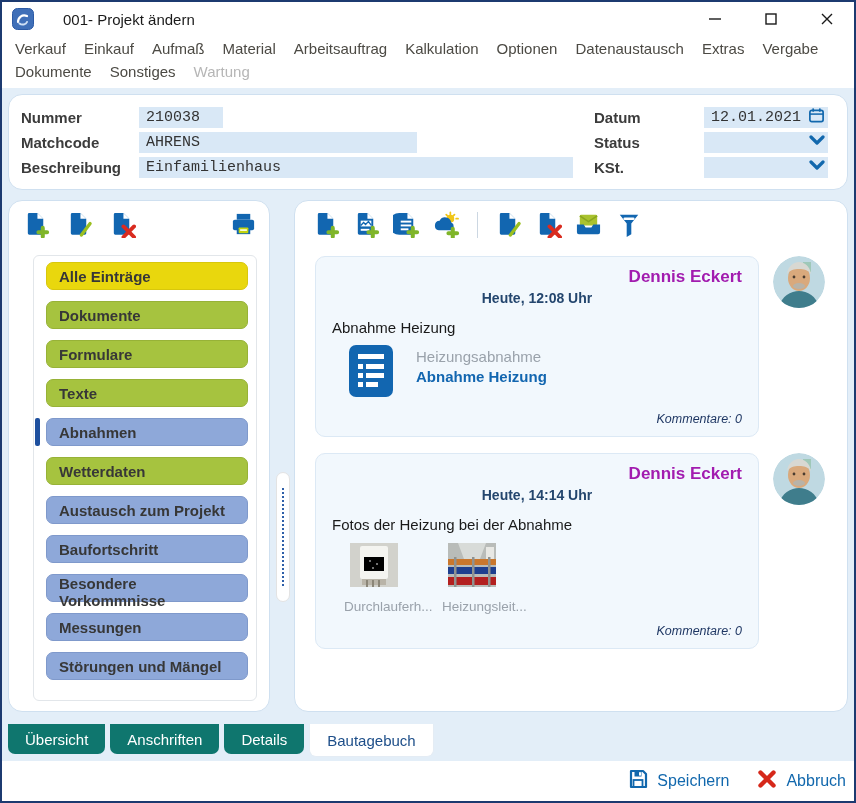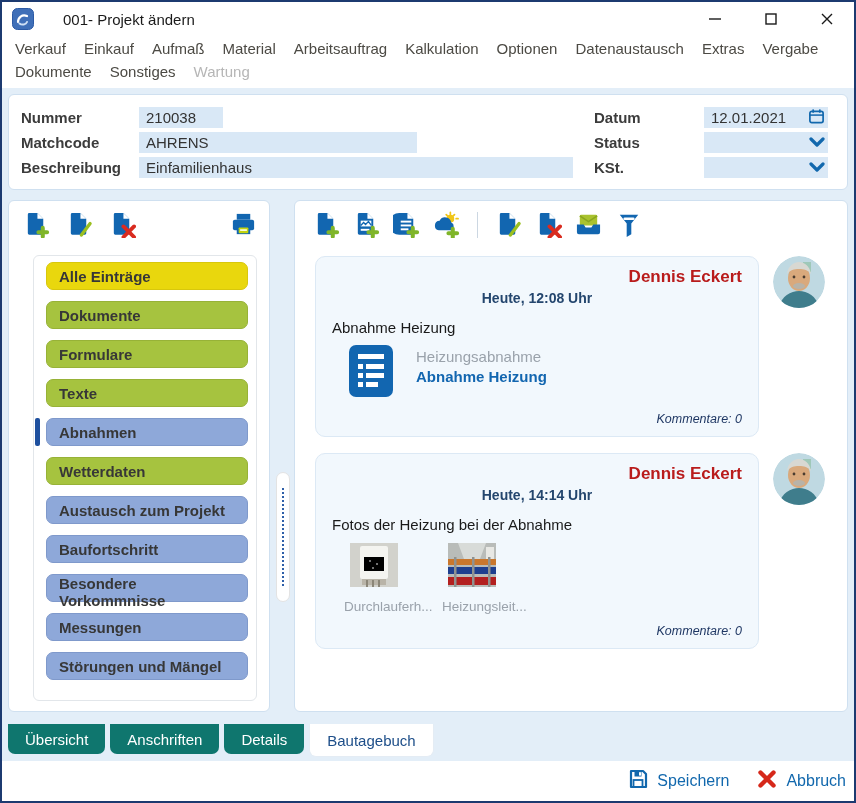--- a/index.html
+++ b/index.html
@@ -17,30 +17,30 @@
 
   
   .menubar { background:#fff; padding:1px 4px 4px 4px; }
   .menu-row { display:flex; }
   .menu-item { font-size:15px; color:#4c4a44; padding:3px 9px; white-space:nowrap; cursor:pointer; }
   .menu-item.disabled { color:#b6b6b6; cursor:default; }
 
   
   .content { position:absolute; left:0; right:0; top:86px; bottom:0; background:#e3eef8; }
 
-  .panel { background:#fff; border:1px solid #cfe0f0; border-radius:6px; position:absolute; }
+  .panel { background:#fff; border:1px solid #cfe0f0; border-radius:14px; position:absolute; }
 
   
   .form-panel { left:6px; right:6px; top:6px; height:96px; }
   .form-col-left { position:absolute; left:12px; top:12px; }
   .form-col-right { position:absolute; left:585px; top:12px; }
   .form-row { display:flex; align-items:center; height:21px; margin-bottom:4px; }
   .form-label { font-weight:bold; font-size:15px; color:#3c3c3c; width:118px; }
   .form-label.r { width:110px; }
-  .field { background:#d9e8f6; height:21px; display:inline-flex; align-items:center; font-size:15px; color:#333; padding:0 7px; }
+  .field { background:#d9e8f6; height:21px; display:inline-flex; align-items:center; font-size:15px; color:#333; padding:0 7px;font-family:Liberation Mono, monospace; }
   .field.w-nummer { width:84px; }
   .field.w-match { width:278px; }
   .field.w-beschr { width:434px; }
   .field.w-right { width:124px; justify-content:space-between; padding-right:3px; }
 
   
   .left-panel { left:6px; top:112px; width:262px; height:512px; }
   .tbar { display:flex; align-items:center; gap:16px; padding:10px 12px 6px 14px; }
   .tbar .spacer { margin-left:auto; }
   .tool { width:27px; height:27px; display:inline-flex; align-items:center; justify-content:center; cursor:pointer; }
@@ -57,21 +57,21 @@
   .splitter { position:absolute; left:272px; top:112px; width:20px; height:512px; }
   .splitter-handle { position:absolute; top:272px; left:2px; width:14px; height:130px; background:#fff; border:1px solid #e3e3e3; border-radius:7px; cursor:col-resize; }
   .splitter-dots { width:0; height:98px; margin:15px auto 0 auto; border-left:2px dotted #2f5fa8; }
 
   
   .right-panel { left:292px; right:6px; top:112px; height:512px; }
   .rtbar { display:flex; align-items:center; gap:13px; padding:10px 16px 6px 18px; }
   .vsep { width:1px; height:26px; background:#ccd7e2; margin:0 4px; }
   .entry { display:flex; align-items:flex-start; margin:12px 0 0 20px; }
   .card { width:444px; background:#f2f8fd; border:1px solid #dce9f5; border-radius:10px; padding:10px 16px 10px 16px; }
-  .card-author { text-align:right; font-size:17px; font-weight:bold; color:#b91c1c; }
+  .card-author { text-align:right; font-size:17px; font-weight:bold; color:#a21caf; }
   .card-time { text-align:center; font-size:14px; font-weight:bold; color:#24466e; margin-top:3px; }
   .card-title { font-size:15px; color:#1a1a1a; margin-top:13px; }
   .attach-row { display:flex; align-items:flex-start; margin:8px 0 0 16px; }
   .attach-texts { margin-left:22px; padding-top:4px; }
   .attach-type { font-size:15px; color:#9aa2ab; }
   .attach-link { font-size:15px; font-weight:bold; color:#1266b0; margin-top:3px; cursor:pointer; }
   .card-comments { text-align:right; font-style:italic; font-size:12.5px; color:#203864; margin-top:10px; }
   .avatar { width:52px; height:52px; border-radius:50%; overflow:hidden; margin-left:14px; flex:none; }
   .photos-row { display:flex; margin:10px 0 0 12px; }
   .photo-col { width:98px; }

